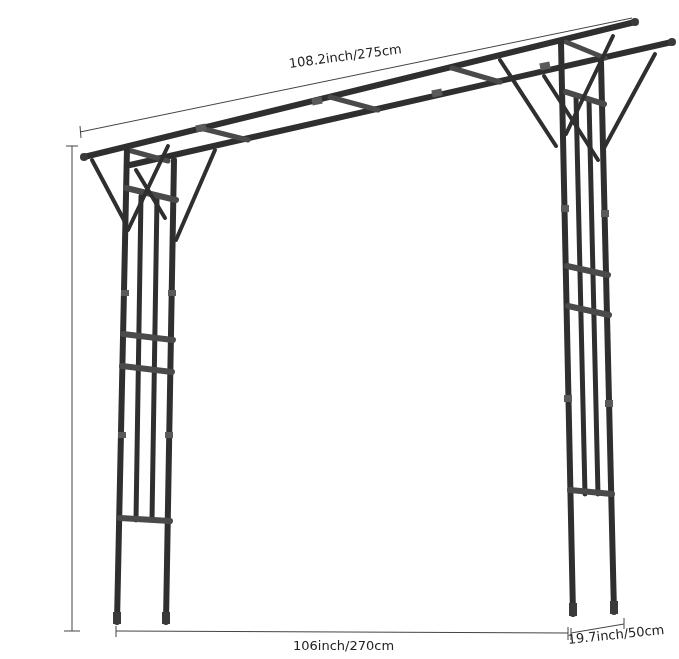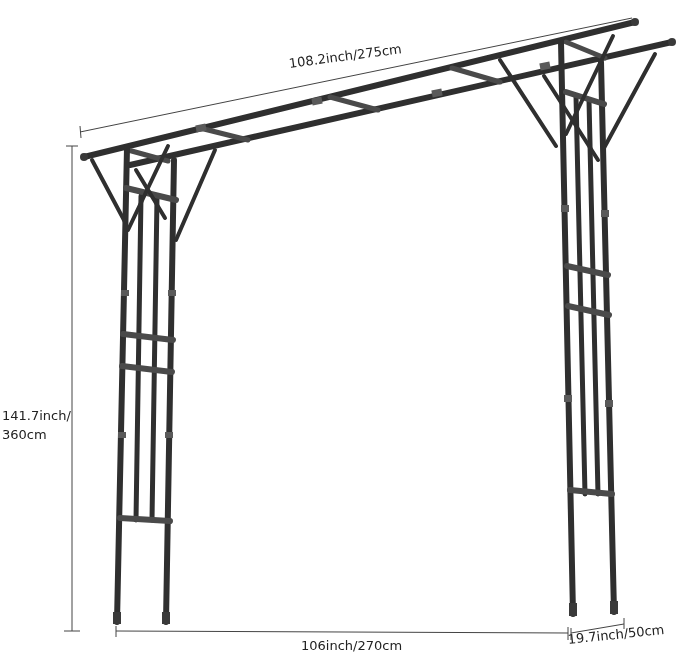--- a/index.html
+++ b/index.html
@@ -1,21 +1,21 @@
 <!DOCTYPE html>
 <html><head>
   <meta charset="utf-8">
   <style>
     html, body { margin: 0; padding: 0; background: #ffffff; }
     body { width: 679px; height: 659px; overflow: hidden; position: relative; font-family: "Liberation Sans", "DejaVu Sans", sans-serif; }
     #stage { position: absolute; left: 0; top: 0; width: 679px; height: 659px; }
     .dim-label { position: absolute; font-size: 13px; color: #222; white-space: nowrap; font-family: "DejaVu Sans", "Liberation Sans", sans-serif; }
     #label-width-top { left: 288px; top: 56px; transform: rotate(-7.5deg); transform-origin: left top; }
     #label-height { left: 2px; top: 406px; line-height: 19px; }
-    #label-width-bottom { left: 293px; top: 638px; margin-left: 8px; }
+    #label-width-bottom { left: 293px; top: 638px; }
     #label-depth { left: 567px; top: 632px; transform: rotate(-6deg); transform-origin: left top; }
     .pipe { stroke: #2f2f2f; stroke-linecap: round; fill: none; }
     .pipe-light { stroke: #4a4a4a; stroke-linecap: round; fill: none; }
     .joint { stroke: #5a5a5a; stroke-linecap: butt; fill: none; }
     .dimline { stroke: #444; stroke-width: 1; fill: none; }
   </style>
 </head>
 <body>
 
 <div id="stage">
@@ -110,19 +110,15 @@
       <line class="joint" stroke-width="8" x1="568" y1="395" x2="568" y2="402"></line>
       <line class="joint" stroke-width="8" x1="605" y1="210" x2="605" y2="217"></line>
       <line class="joint" stroke-width="8" x1="609" y1="400" x2="609" y2="407"></line>
 
       <rect x="569" y="603" width="8" height="13" fill="#3a3a3a"></rect>
       <rect x="610" y="601" width="8" height="13" fill="#3a3a3a"></rect>
     </g>
   </svg>
 
   <div class="dim-label" id="label-width-top">108.2inch/275cm</div>
-  <div class="dim-label" id="label-height">
-    <div>141.7inch/</div>
-    <div>360cm</div>
-  </div>
   <div class="dim-label" id="label-width-bottom">106inch/270cm</div>
   <div class="dim-label" id="label-depth">19.7inch/50cm</div>
 </div>
 
 </body></html>

